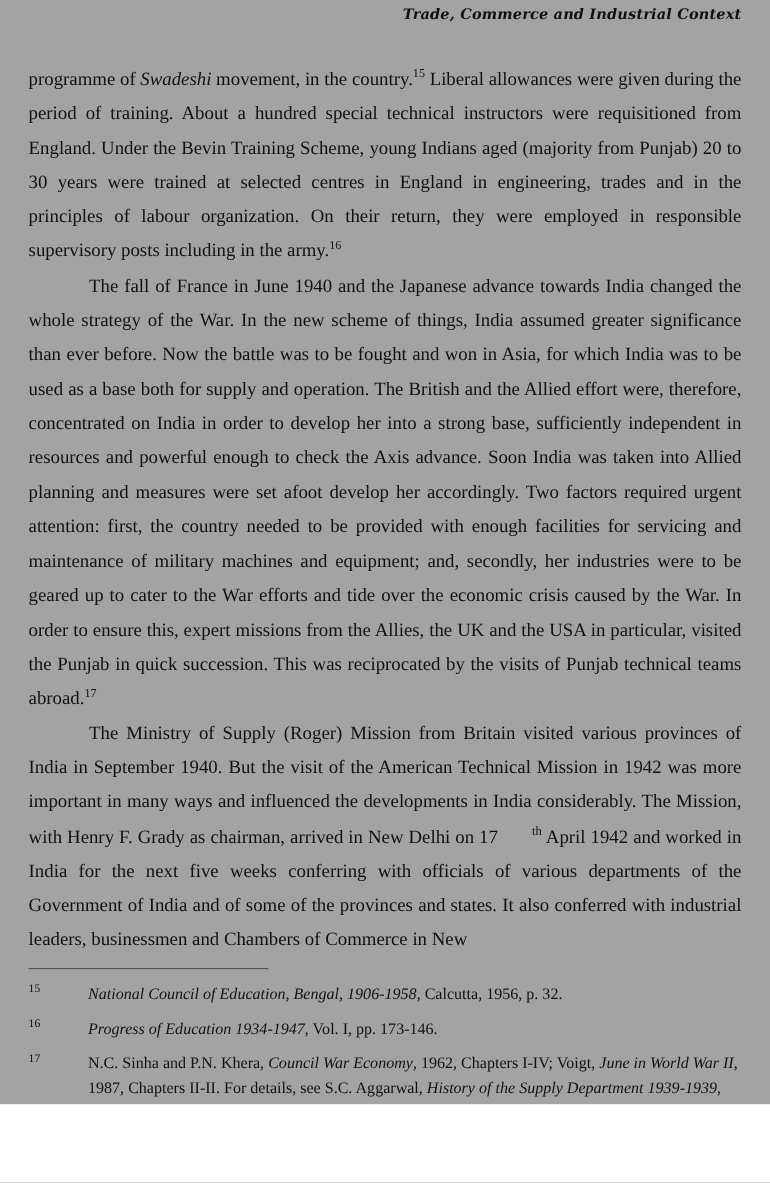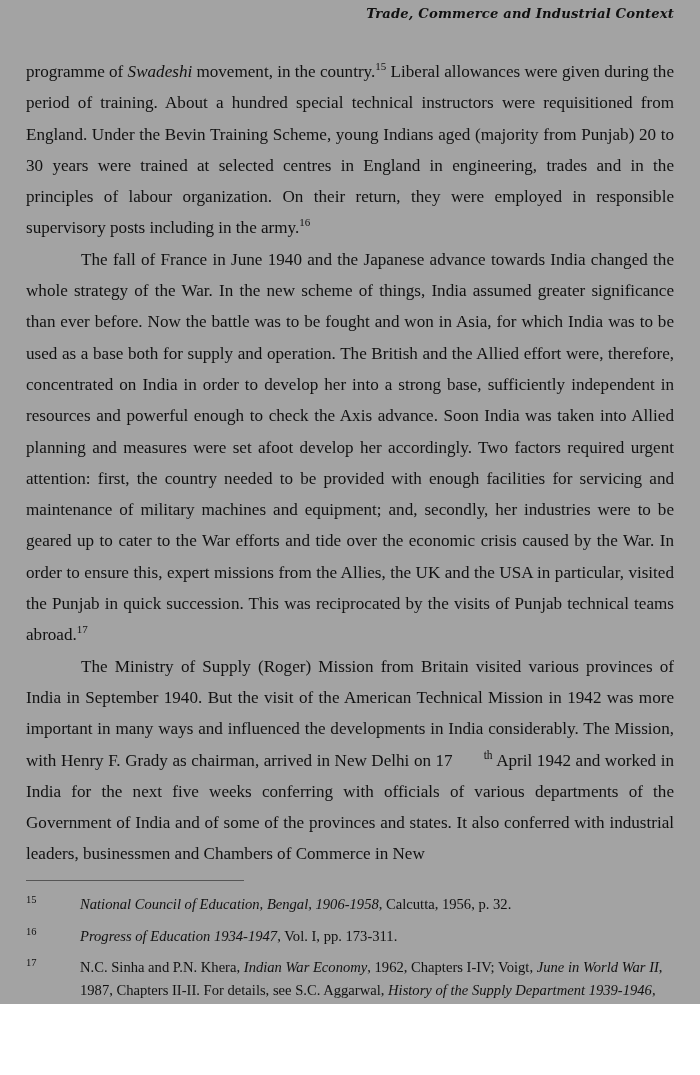--- a/index.html
+++ b/index.html
@@ -118,24 +118,24 @@
 
   <div class="footnotes">
     <div class="fn-rule"></div>
     <div class="fn-list">
         <div class="fn">
           <span class="fn-num">15</span>
           <span class="fn-text"><span class="it">National Council of Education, Bengal, 1906-1958</span><span>, Calcutta, 1956, p. 32.</span></span>
         </div>
         <div class="fn">
           <span class="fn-num">16</span>
-          <span class="fn-text"><span class="it">Progress of Education 1934-1947</span><span>, Vol. I, pp. 173-311.</span></span>
+          <span class="fn-text"><span class="it">Progress of Education 1934-1947</span><span>, Vol. I, pp. 173-146.</span></span>
         </div>
         <div class="fn">
           <span class="fn-num">17</span>
-          <span class="fn-text"><span>N.C. Sinha and P.N. Khera, </span><span class="it">Indian War Economy</span><span>, 1962, Chapters I-IV; Voigt, </span><span class="it">June in World War II</span><span>, 1987, Chapters II-II. For details, see S.C. Aggarwal, </span><span class="it">History of the Supply Department 1939-1946</span><span>, New Delhi, 1947.</span></span>
+          <span class="fn-text"><span>N.C. Sinha and P.N. Khera, </span><span class="it">Council War Economy</span><span>, 1962, Chapters I-IV; Voigt, </span><span class="it">June in World War II</span><span>, 1987, Chapters II-II. For details, see S.C. Aggarwal, </span><span class="it">History of the Supply Department 1939-1939</span><span>, New Delhi, 1947.</span></span>
         </div>
       </div>
   </div>
 
   <div class="page-number">123</div>
 
 </div>
 
 </body></html>

